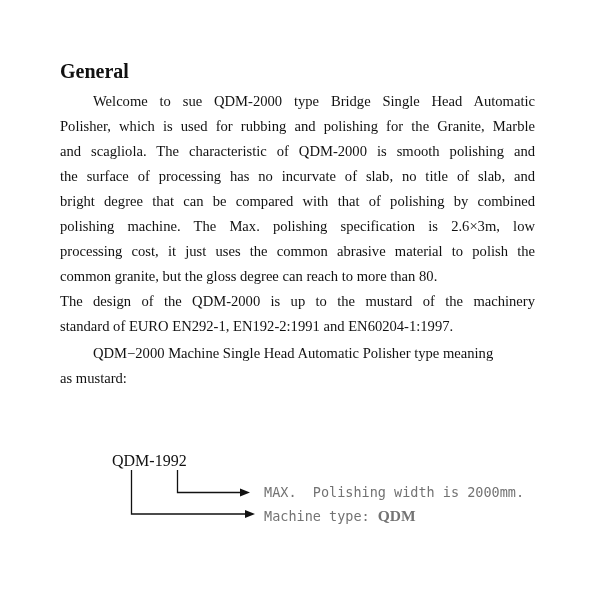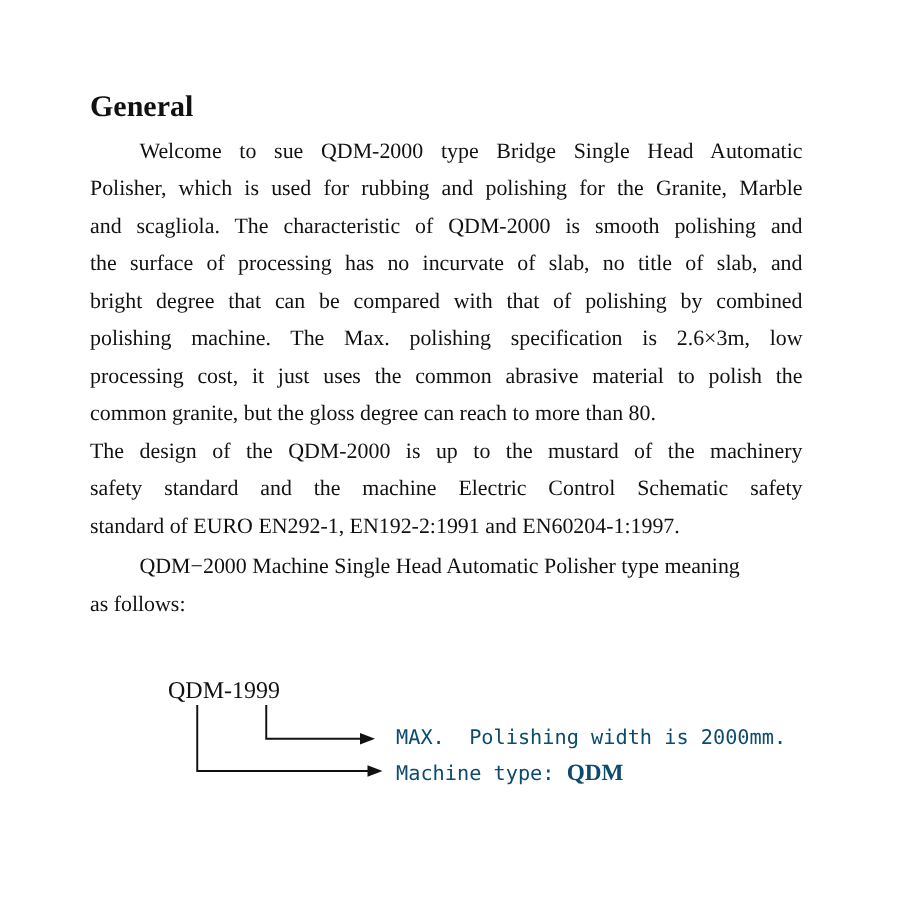--- a/index.html
+++ b/index.html
@@ -74,21 +74,21 @@
     position: absolute;
     left: 0;
     top: 0;
   }
   .dlabel {
     position: absolute;
     left: 264px;
     font-family: "DejaVu Sans Mono", monospace;
     font-size: 13.5px;
     line-height: 17px;
-    color: #0c4a6e;
+    color: #737373;
     white-space: pre;
   }
   .dlabel-1 { top: 484px; }
   .dlabel-2 { top: 507px; }
   .qdm-bold {
     font-family: Liberation Serif, serif;
     font-size: 15.5px;
     font-weight: bold;
   }
 </style>
@@ -105,31 +105,30 @@
       <div class="line">Polisher, which is used for rubbing and polishing for the Granite, Marble</div>
       <div class="line">and scagliola. The characteristic of QDM-2000 is smooth polishing and</div>
       <div class="line">the surface of processing has no incurvate of slab, no title of slab, and</div>
       <div class="line">bright degree that can be compared with that of polishing by combined</div>
       <div class="line">polishing machine. The Max. polishing specification is 2.6×3m, low</div>
       <div class="line">processing cost, it just uses the common abrasive material to polish the</div>
       <div class="line lastline">common granite, but the gloss degree can reach to more than 80.</div>
     </div>
     <div class="para para-2">
       <div class="line">The design of the QDM-2000 is up to the mustard of the machinery</div>
-      <div class="line">safety standard and the machine Electric Control Schematic safety</div>
       <div class="line lastline">standard of EURO EN292-1, EN192-2:1991 and EN60204-1:1997.</div>
     </div>
     <div class="para para-3">
       <div class="line natural indent"><span>QDM−</span><span class="bold">2000</span><span> Machine Single Head Automatic Polisher type meaning</span></div>
-      <div class="line natural">as follows:</div>
+      <div class="line natural">as mustard:</div>
     </div>
   </div>
 
   <div class="diagram">
-    <div class="model-label">QDM-1999</div>
+    <div class="model-label">QDM-1992</div>
 
     <svg class="connector-svg" width="600" height="600" viewBox="0 0 600 600">
 
       <path d="M177.5,470 L177.5,492.5 L241,492.5" fill="none" stroke="#111111" stroke-width="1.3"></path>
       <polygon points="250,492.5 240,488.6 240,496.4" fill="#111111"></polygon>
 
       <path d="M131.5,470 L131.5,514 L246,514" fill="none" stroke="#111111" stroke-width="1.3"></path>
       <polygon points="255,514 245,510.1 245,517.9" fill="#111111"></polygon>
     </svg>
 

